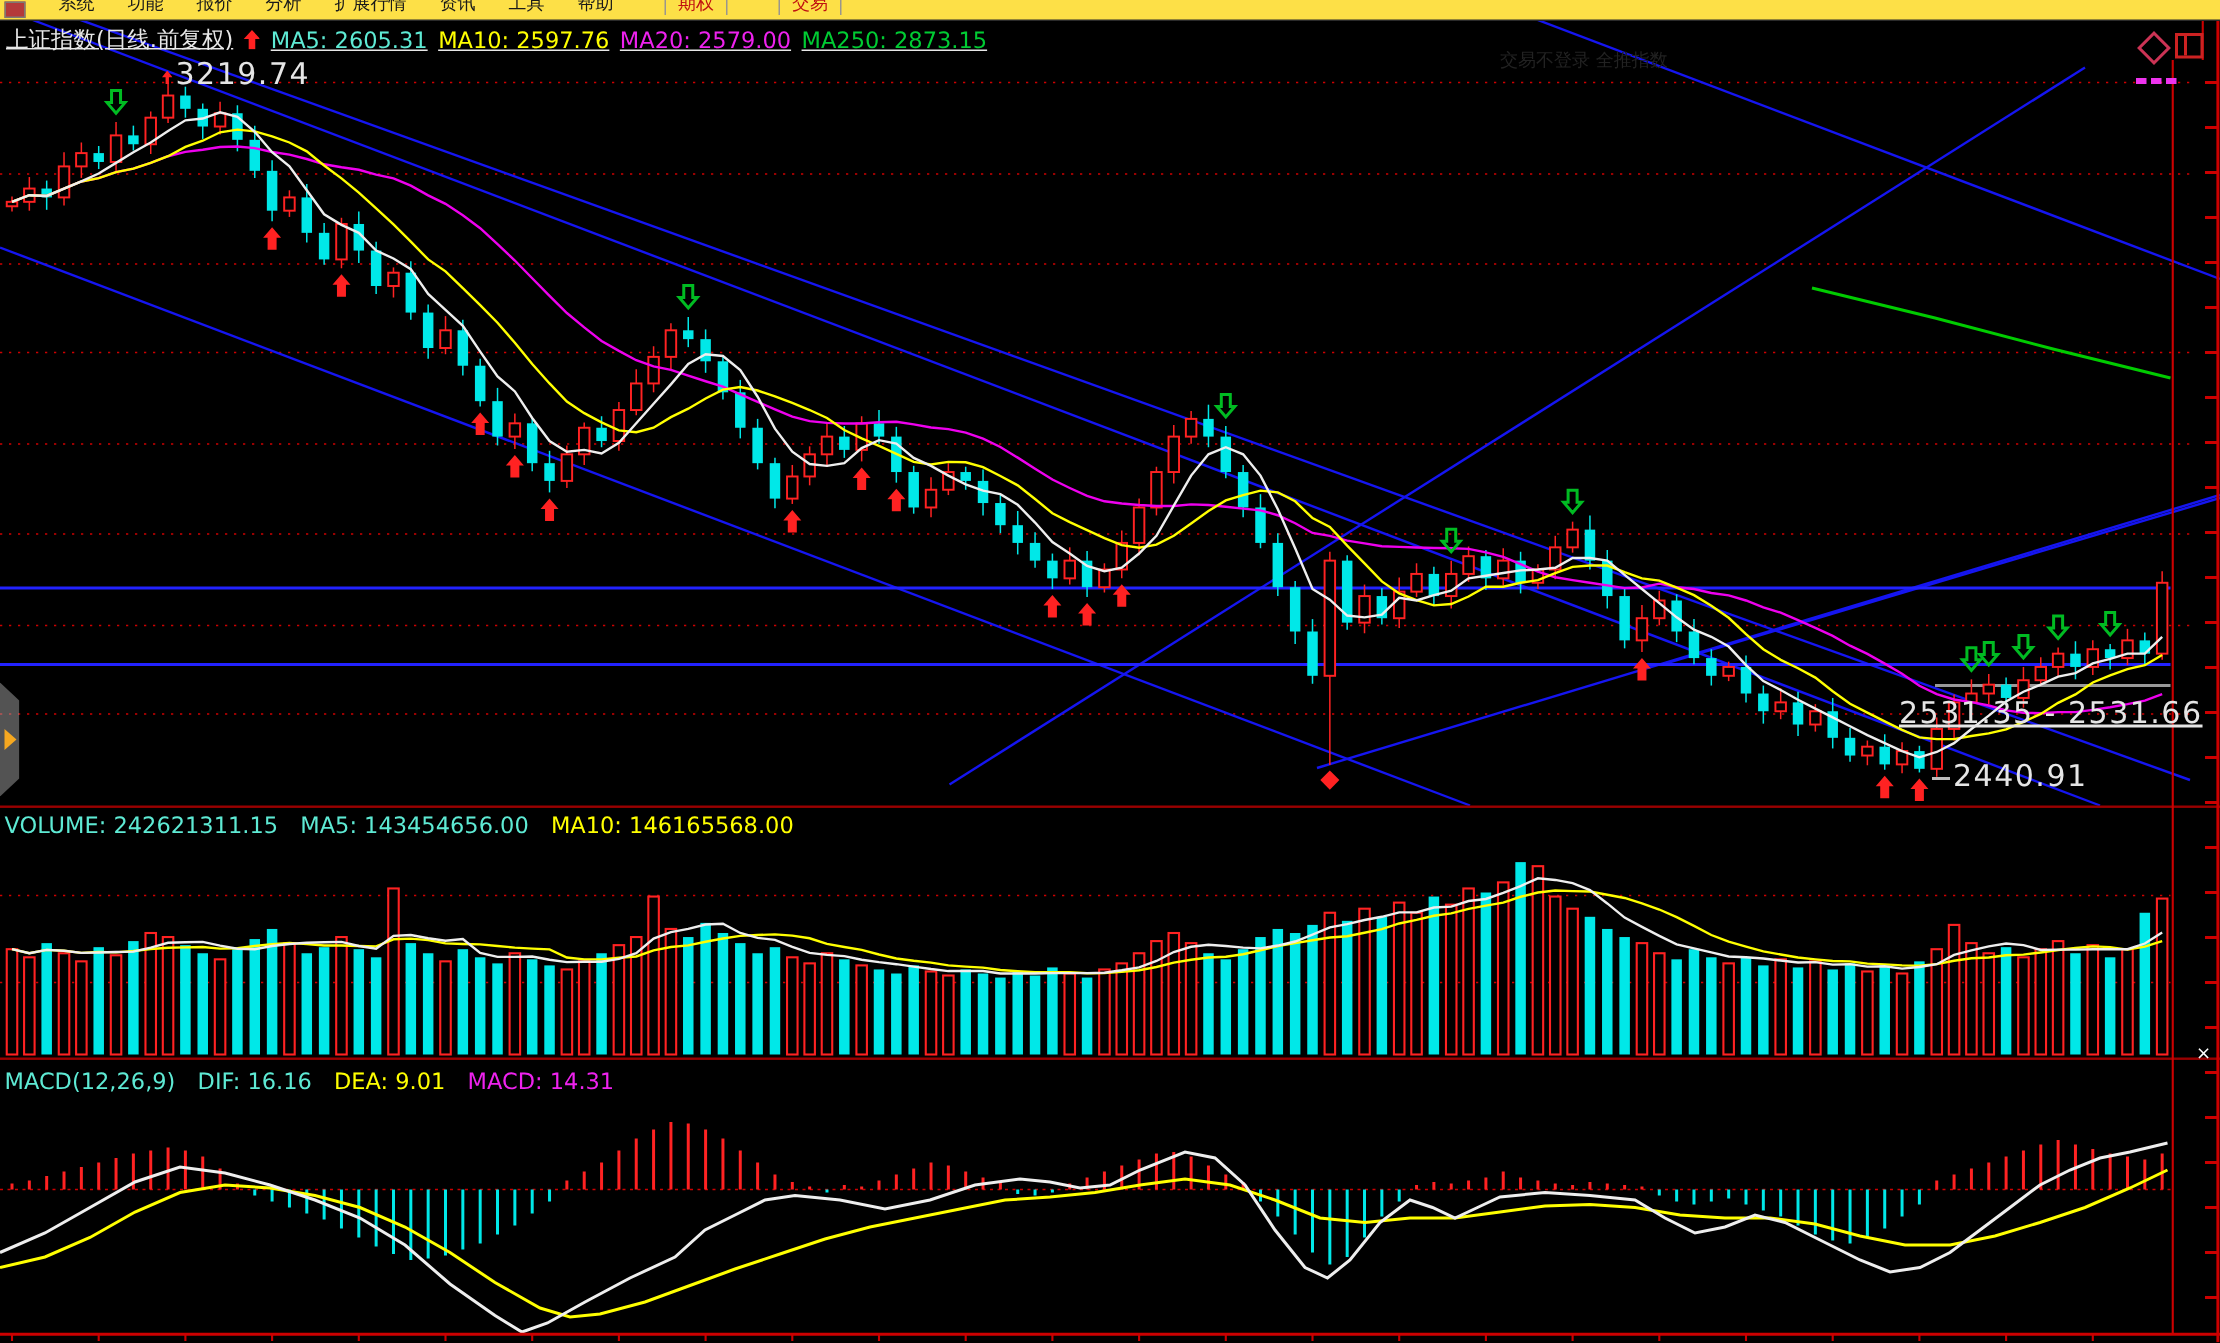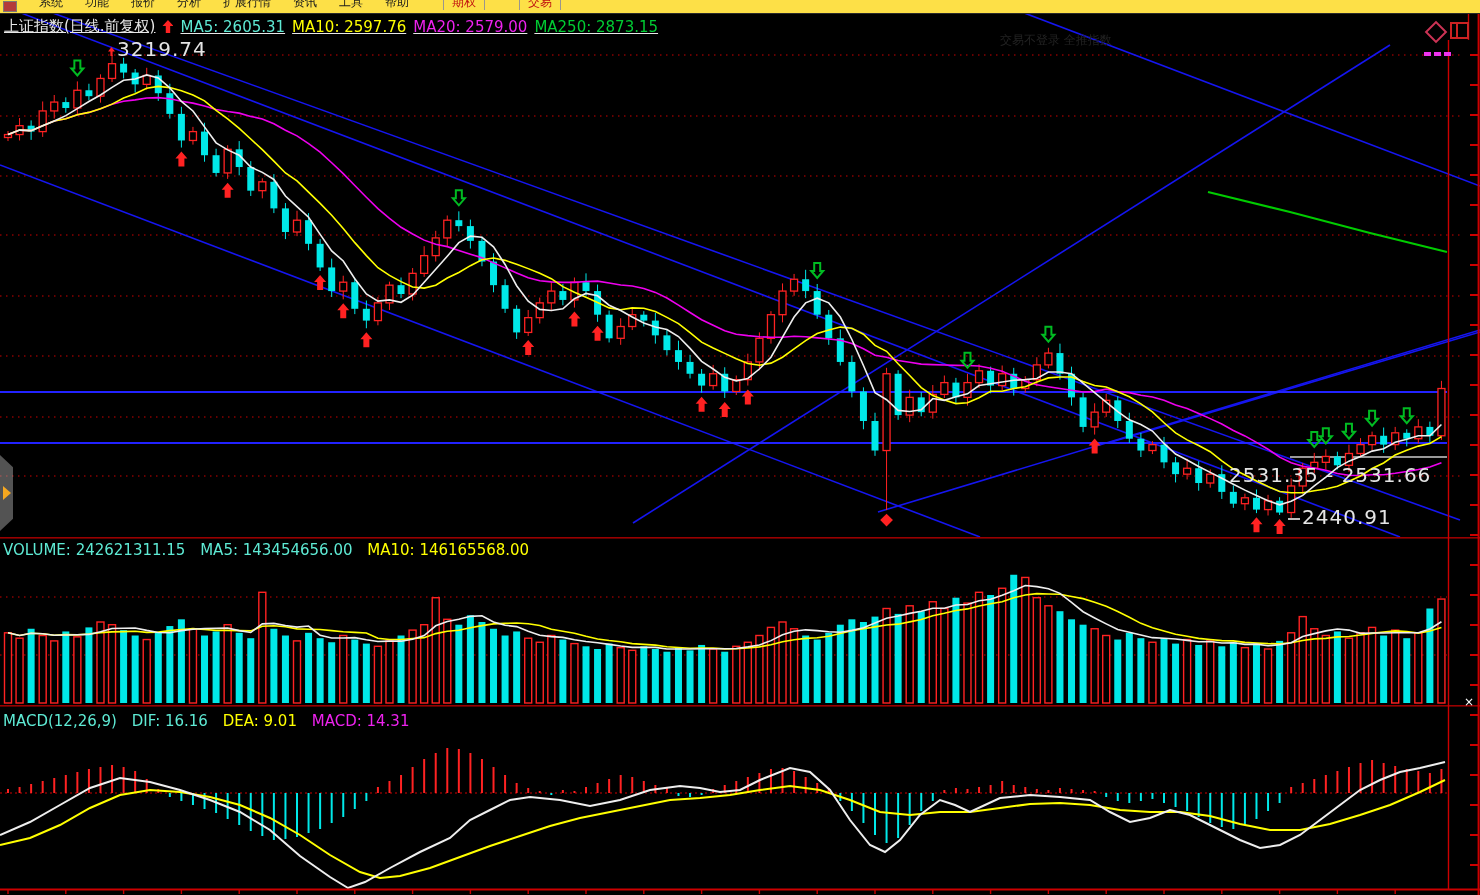--- a/index.html
+++ b/index.html
@@ -23,21 +23,21 @@
   .c-w{color:#5eead4}.c-y{color:#ffff00}.c-m{color:#ee22ee}.c-g{color:#00cc33}
   #vol-title{left:3px;top:541px;}
   #vol-title span{margin-right:10px;}
   #macd-title{left:3px;top:712px;}
   #macd-title span{margin-right:10px;}
   
   .plabel{position:absolute;color:#e5e5e5;font-size:20px;letter-spacing:1px;z-index:4;white-space:nowrap;}
   #lbl-high{left:108px;top:37px;}
   #lbl-high .mini{display:inline-block;width:7px;height:9px;background:#ff2222;margin-right:2px;
       clip-path:polygon(50% 0,100% 50%,66% 50%,66% 100%,34% 100%,34% 50%,0 50%);}
-  #lbl-gap{left:1229px;top:463px;}
+  #lbl-gap{left:1266px;top:463px;text-decoration:underline;}
   #lbl-low{left:1288px;top:505px;}
   #lbl-low .dash{display:inline-block;width:12px;height:2px;background:#bdbdbd;vertical-align:middle;margin-right:2px;}
   
   #left-tab{position:absolute;left:0;top:455px;width:13px;height:76px;background:rgba(165,165,165,.5);
       clip-path:polygon(0 0,100% 16%,100% 84%,0 100%);z-index:4;cursor:pointer;}
   #left-tab .tri{position:absolute;left:3px;top:31px;width:0;height:0;
       border-left:8px solid #f6a820;border-top:7px solid transparent;border-bottom:7px solid transparent;}
   
   #icon-diamond{position:absolute;left:1428px;top:24px;width:12px;height:12px;border:2px solid #cc3355;
       transform:rotate(45deg);z-index:4;cursor:pointer;}

